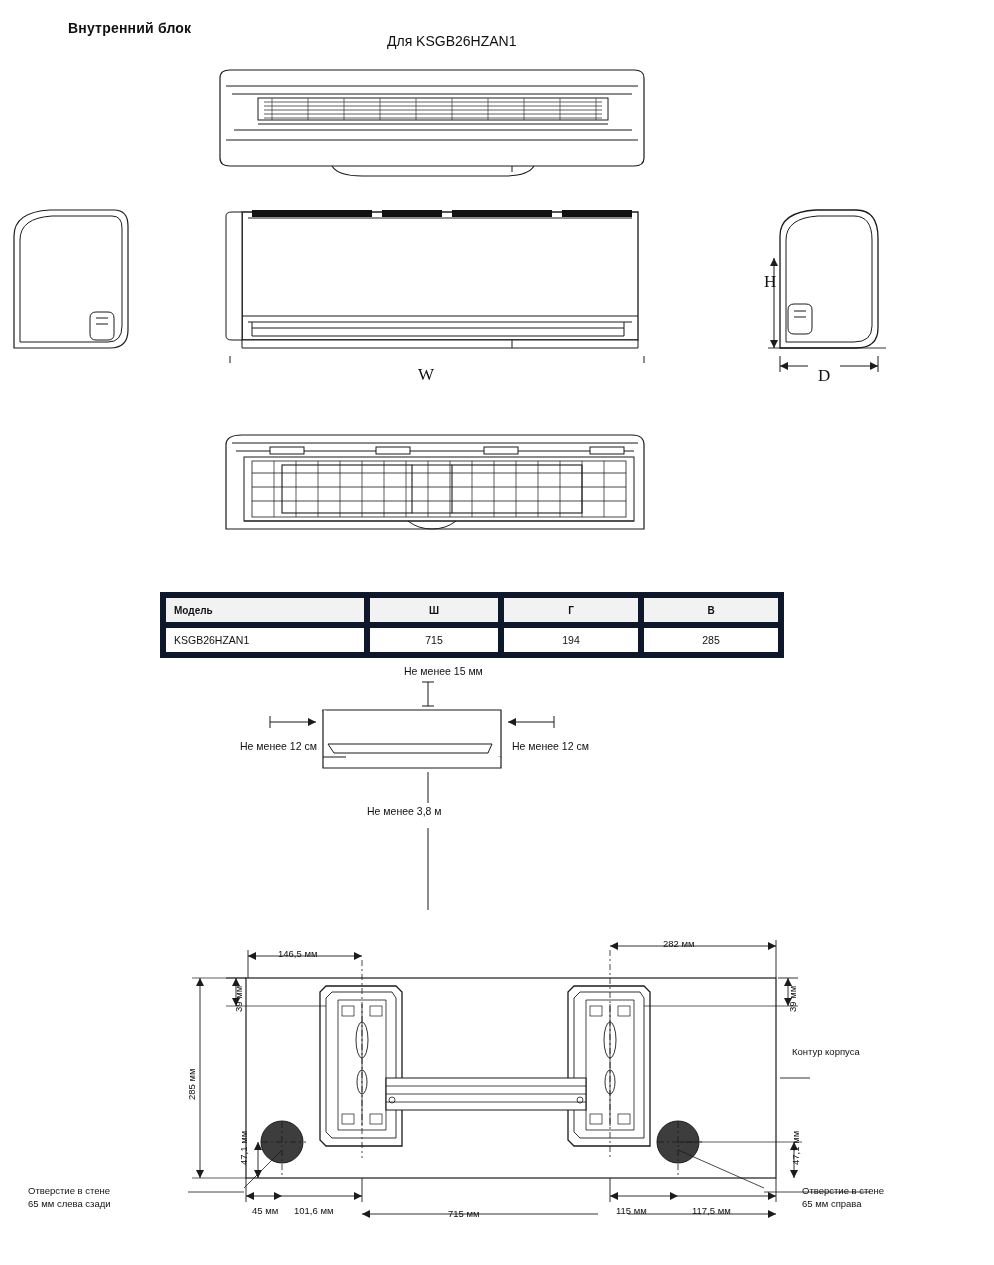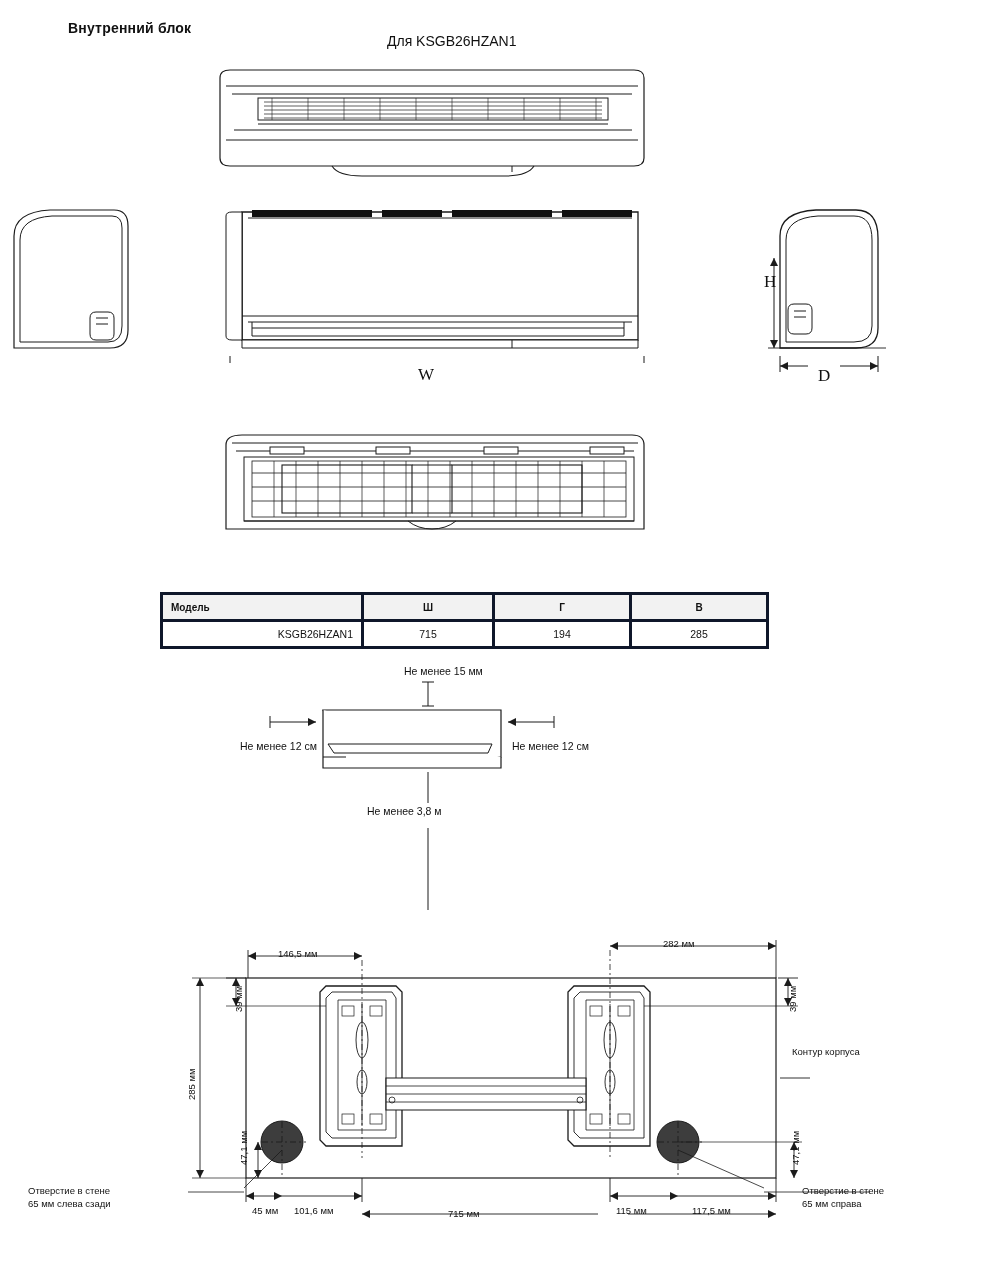--- a/index.html
+++ b/index.html
@@ -44,33 +44,33 @@
   }
   .vert {
     transform: rotate(-90deg);
     transform-origin: left top;
   }
   table.spec {
     border-collapse: collapse;
     font-size: 10.5px;
   }
   table.spec th, table.spec td {
-    border: 3px solid #0f172a;
+    border: 6px solid #0f172a;
     padding: 4px 8px;
     font-weight: normal;
     text-align: center;
     height: 16px;
   }
   table.spec thead th {
     background: #f2f2f2;
     font-weight: bold;
     font-size: 10px;
   }
   table.spec tbody td.model {
-    text-align: right;
+    text-align: left;
   }
   table.spec th.model-col {
     text-align: left;
   }
   svg { display: block; }
 </style>
 </head>
 <body>
 
 <div id="page">

